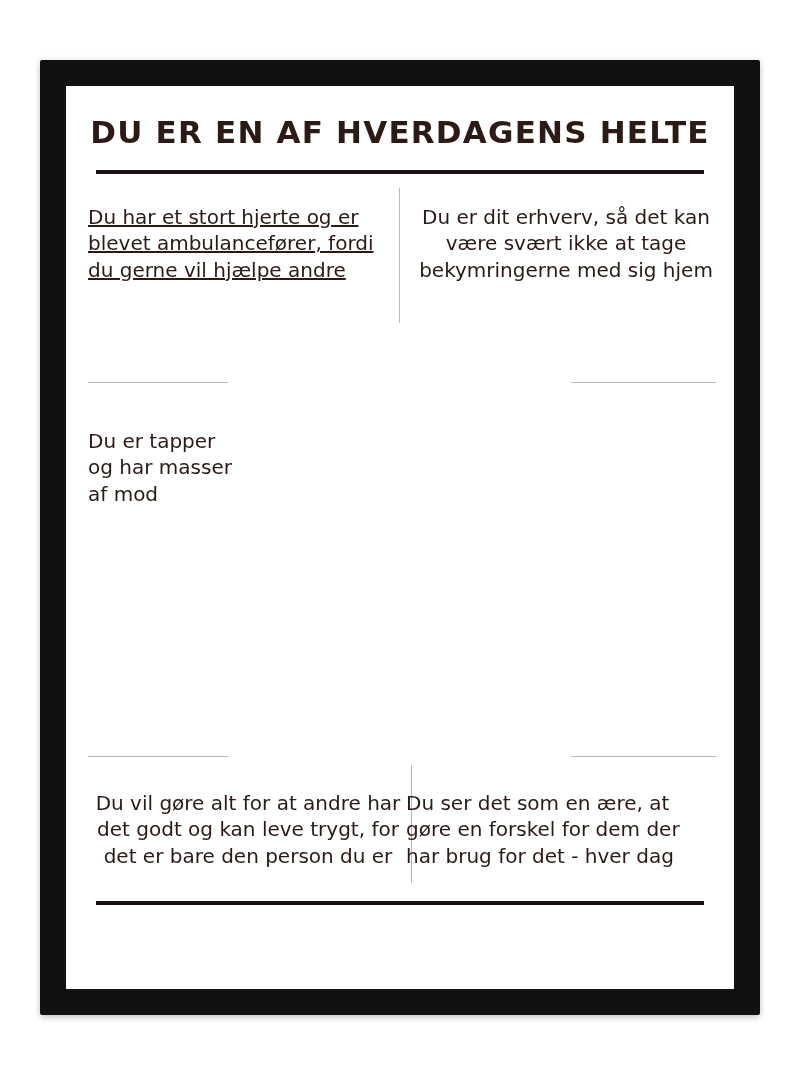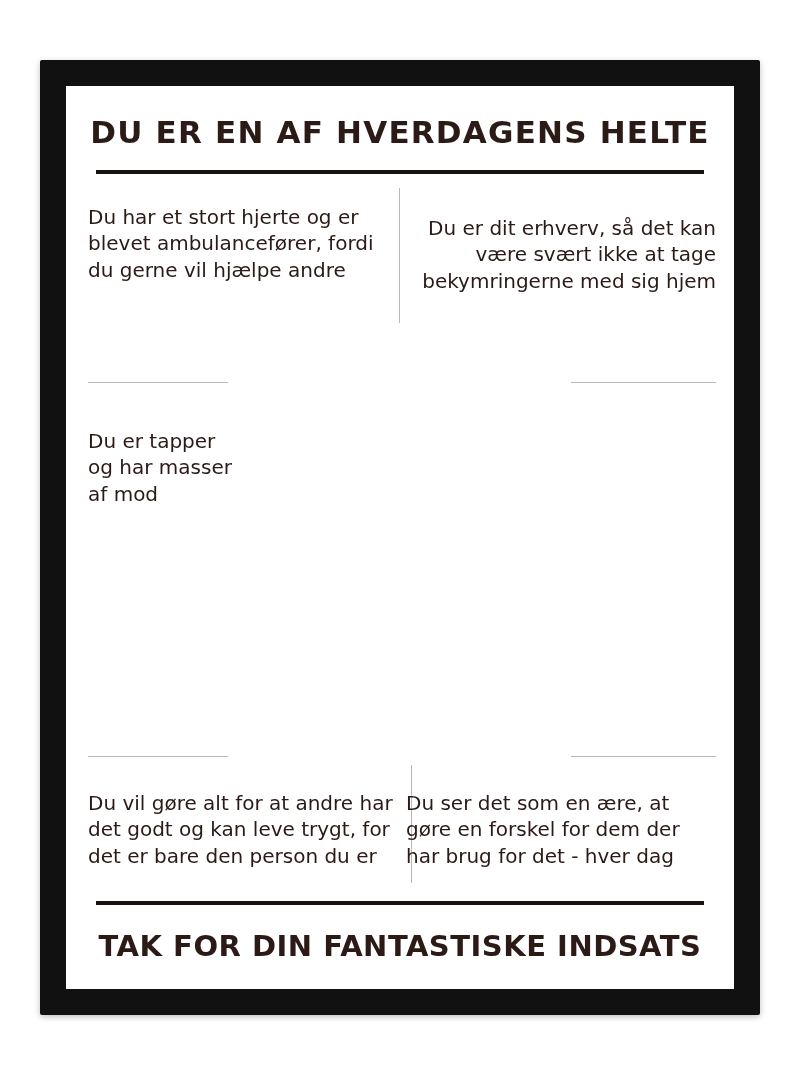--- a/index.html
+++ b/index.html
@@ -93,29 +93,29 @@
   .cell {
     position: absolute;
     color: #2b1a16;
     font-size: 20px;
     line-height: 1.32;
     font-family: "DejaVu Sans", sans-serif;
     white-space: pre-line;
   }
 
   
-  .cell-tl { left: 22px;  top: 26px;  width: 290px; text-align: left; }
-  .cell-tr { right: 18px; top: 37px;  width: 300px; text-align: right; }
+  .cell-tl { left: 22px;  top: 26px;  width: 290px; text-align: left; text-decoration: underline; }
+  .cell-tr { right: 18px; top: 26px;  width: 300px; text-align: center; }
 
   
   .cell-ml { left: 22px;  top: 250px; width: 150px; text-align: left; }
   .cell-mr { right: 18px; top: 250px; width: 150px; text-align: right; }
 
   
-  .cell-bl { left: 22px;  bottom: 28px; width: 320px; text-align: left; }
+  .cell-bl { left: 22px;  bottom: 28px; width: 320px; text-align: center; }
   .cell-br { right: 18px; bottom: 28px; width: 310px; text-align: left; }
 
   
   .divider {
     position: absolute;
     background: #b9b9b9;
   }
   .div-v-top   { width: 1px; left: 333px; top: 10px;  height: 135px; }
   .div-h-left  { height: 1px; left: 22px;  top: 204px; width: 140px; }
   .div-h-right { height: 1px; right: 18px; top: 204px; width: 145px; }
@@ -176,18 +176,17 @@
           <div class="cell cell-ml">Du er tapper og har masser af mod</div>
 
 
           <div class="cell cell-bl">Du vil gøre alt for at andre har det godt og kan leve trygt, for det er bare den person du er</div>
 
           <div class="cell cell-br">Du ser det som en ære, at gøre en forskel for dem der har brug for det - hver dag</div>
 
 
         </div>
 
-        <div class="footer-title">TAK FOR DIN FANTASTISKE INDSATS</div>
 
       </div>
     </div>
   </div>
 </div>
 
 </body></html>

